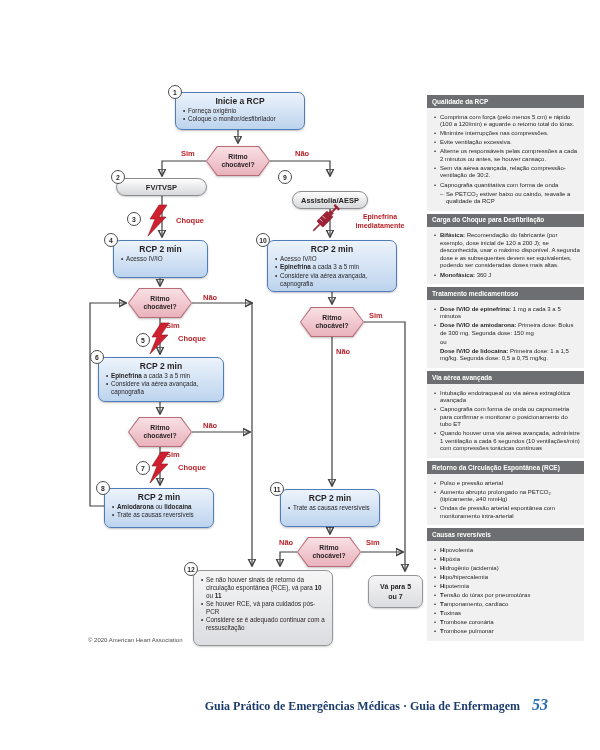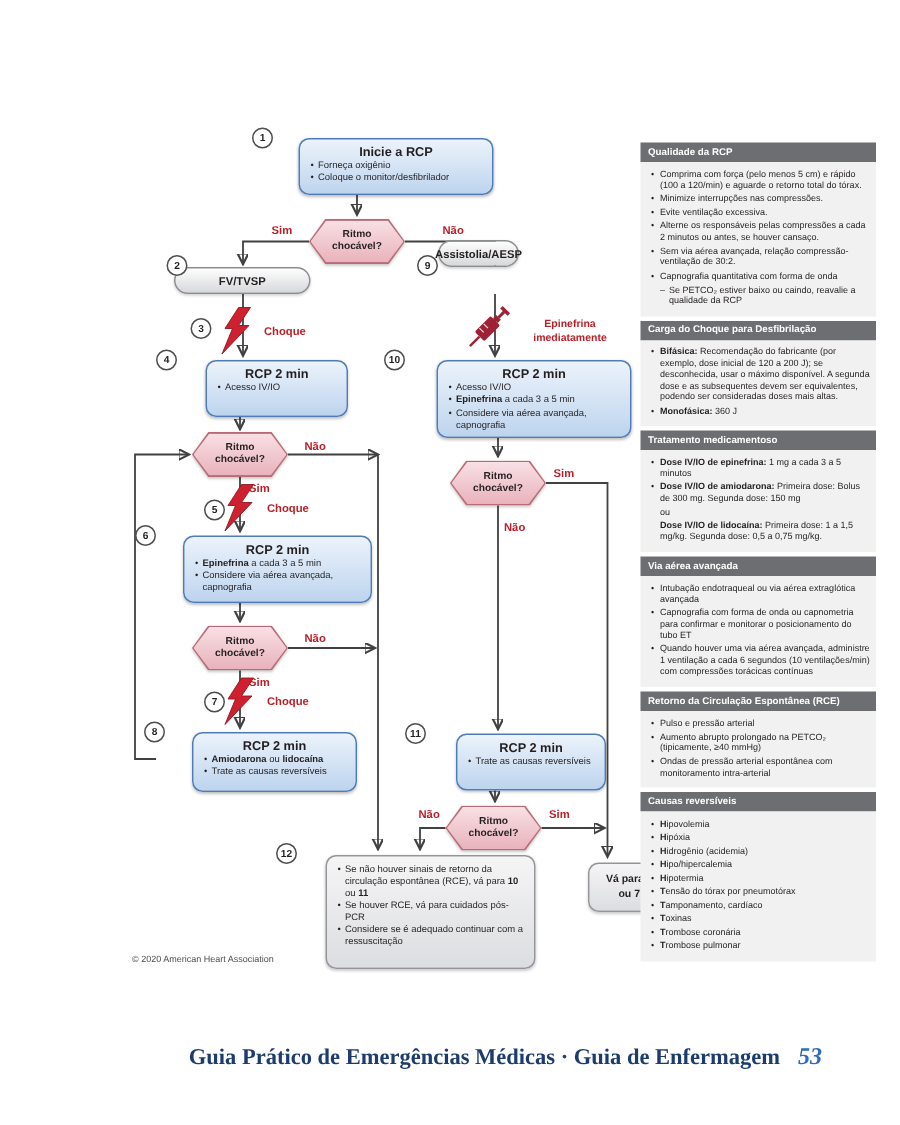--- a/index.html
+++ b/index.html
@@ -3,21 +3,21 @@
 <meta charset="utf-8">
 <style>
   html,body{margin:0;padding:0;background:#fff;}
   .page{position:relative;width:600px;height:750px;background:#ffffff;overflow:hidden;
         font-family:"Liberation Sans",sans-serif;color:#231f20;}
   .title{position:absolute;top:44px;left:0;width:600px;text-align:center;
          font-size:23px;font-weight:bold;letter-spacing:.6px;color:#2c6db6;}
   .wires{position:absolute;left:0;top:0;width:600px;height:750px;z-index:1;}
   .wires path{stroke:#414042;stroke-width:1.2;fill:none;}
   
-  .bx{position:absolute;z-index:2;border-radius:7px;box-sizing:border-box;margin-left:24px;}
+  .bx{position:absolute;z-index:2;border-radius:7px;box-sizing:border-box;}
   .blue{background:linear-gradient(180deg,#ecf3fb 0%,#bdd4ee 100%);border:1px solid #4f7cb8;
         box-shadow:0 1px 2px rgba(0,0,0,.25);}
   .grayb{background:linear-gradient(180deg,#f5f5f6 0%,#dcdde0 100%);border:1px solid #939598;
         box-shadow:0 1px 2px rgba(0,0,0,.2);}
   .stadium{position:absolute;z-index:2;box-sizing:border-box;
         background:linear-gradient(180deg,#fefefe,#d7d8da);border:1px solid #8b8d90;border-radius:10px;
         display:flex;align-items:center;justify-content:center;font-weight:bold;font-size:7.5px;
         box-shadow:0 1px 2px rgba(0,0,0,.2);}
   .bx-title{text-align:center;font-weight:bold;font-size:8.5px;margin-top:3px;}
   .bx ul{margin:1px 0 0 0;padding:0 4px 0 12px;list-style:none;}
@@ -51,21 +51,21 @@
         padding:2.5px 5px;line-height:1.25;}
   .sb-b{background:#f1f1f2;margin:0;padding:4px 4px 5px 6px;list-style:none;}
   .sb-b li{font-size:6px;line-height:1.26;position:relative;padding-left:7px;margin-top:1.5px;color:#231f20;}
   .sb-b li::before{content:"•";position:absolute;left:1px;}
   .sb-b li.dash{padding-left:13px;}
   .sb-b li.dash::before{content:"–";left:7px;}
   .sb-b li.plain::before{content:"";}
   
   .footer{position:absolute;right:52px;top:696px;display:flex;align-items:baseline;gap:12px;
           font-family:"Liberation Serif",serif;z-index:2;}
-  .footer-text{font-size:15px;font-weight:bold;color:#1c3c6e;font-family:Liberation Serif, serif;}
+  .footer-text{font-size:12px;font-weight:bold;color:#1c3c6e;font-family:Liberation Serif, serif;}
   .pageno{font-size:16px;font-weight:bold;font-style:italic;color:#2c6db6;}
 </style>
 </head>
 <body>
 
 <div class="page">
 
 
   <svg class="wires" viewBox="0 0 600 750">
     <defs>
@@ -118,21 +118,21 @@
   <div class="hex" style="left:206px;top:146px;width:64px;height:30px">
     <div class="hex-out"></div>
     <div class="hex-in">
         <span>Ritmo chocável?</span>
       </div>
   </div>
   <div class="rlbl" style="left:181px;top:149px">Sim</div>
   <div class="rlbl" style="left:295px;top:149px">Não</div>
 
   <div class="stadium" style="left:116px;top:178px;width:91px;height:18px">FV/TVSP</div>
-  <div class="stadium" style="left:292px;top:160px;width:54px;height:18px">Assistolia/AESP</div>
+  <div class="stadium" style="left:292px;top:191px;width:76px;height:18px">Assistolia/AESP</div>
 
   <svg class="icon" style="left:146px;top:205px" width="22" height="32" viewBox="0 0 22 32">
     <path d="M13 0 L4 14 H9 L2 31 L20 12 H13 L21 0 Z" fill="#cf2030" stroke="#8f1620" stroke-width="0.6"></path>
   </svg>
   <div class="rlbl" style="left:176px;top:216px">Choque</div>
 
   <svg class="icon" style="left:308px;top:203px" width="36" height="30" viewBox="0 0 36 30">
     <g transform="rotate(-45 18 15)">
       <line x1="0" y1="15" x2="9" y2="15" stroke="#9d2235" stroke-width="1.6"></line>
       <rect x="9" y="10.5" width="15" height="9" rx="1.2" fill="#9d2235"></rect>

